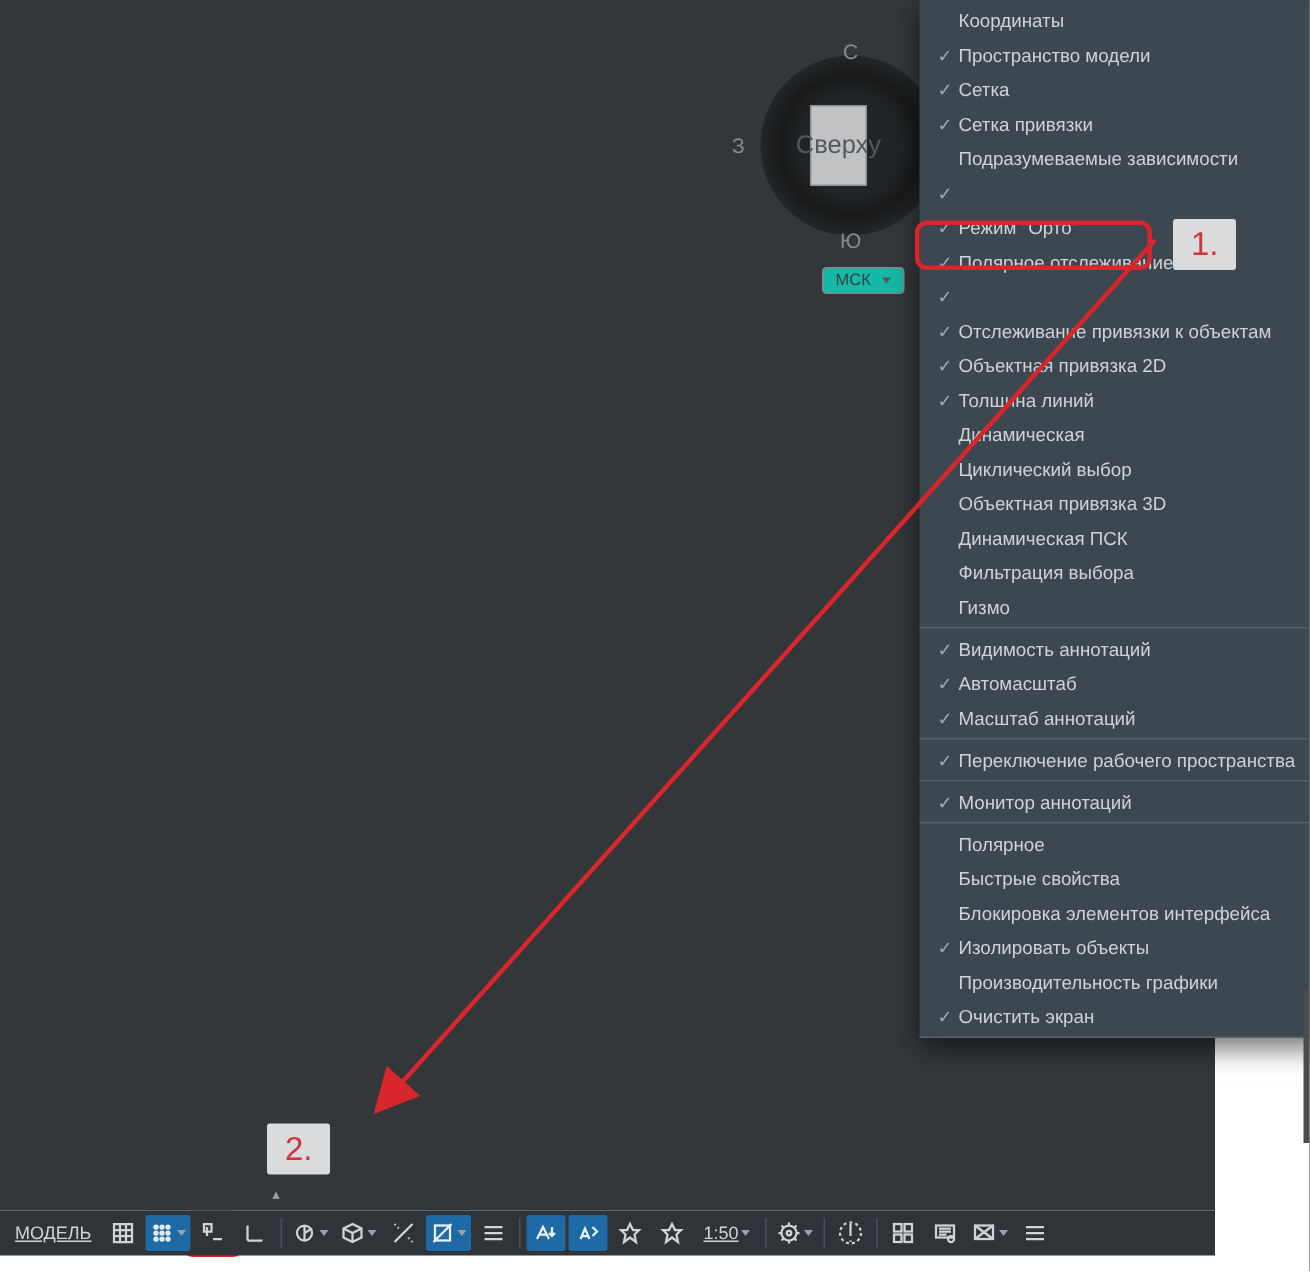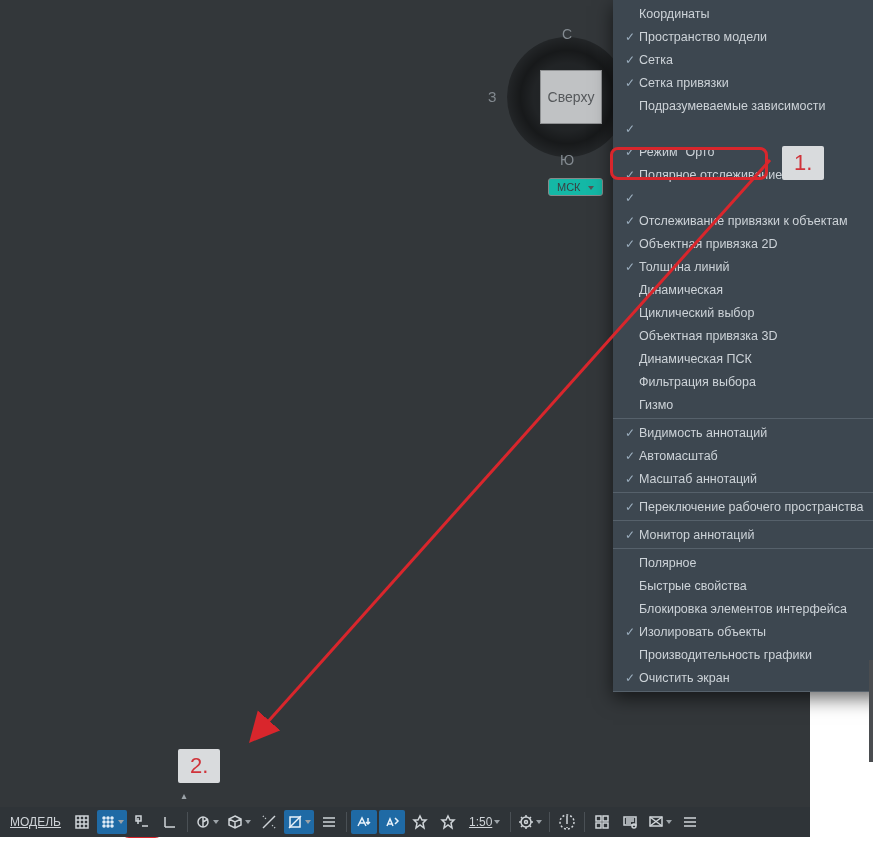--- a/index.html
+++ b/index.html
@@ -29,28 +29,28 @@
     position: absolute;
     left: 50%; top: 50%;
     width: 120px; height: 120px;
     margin-left: -60px; margin-top: -60px;
     border-radius: 50%;
     background: radial-gradient(circle at center, rgba(0,0,0,0.35) 40%, rgba(0,0,0,0.55) 55%, rgba(0,0,0,0.25) 75%, rgba(0,0,0,0) 85%);
   }
   .viewcube-face {
     position: absolute;
     left: 50%; top: 50%;
-    width: 62px; height: 54px;
+    width: 38px; height: 54px;
     margin-left: -27px; margin-top: -27px;
     background: #c0c2c4;
     border: 1px solid #8e9092;
     display: flex;
     align-items: center; justify-content: center;
     color: #55585b;
-    font-size: 14px;
+    font-size: 17px;
     text-align: center;
   }
   .vc-label { position: absolute; font-size: 14px; color: #838a90; }
   .vc-n { left: 50%; top: 4px; transform: translateX(-50%); }
   .vc-s { left: 50%; bottom: 4px; transform: translateX(-50%); }
   .vc-w { left: -4px; top: 50%; transform: translateY(-50%); }
   .vc-e { right: -4px; top: 50%; transform: translateY(-50%); }
   .ucs-tag {
     position: absolute;
     left: 548px; top: 178px;

